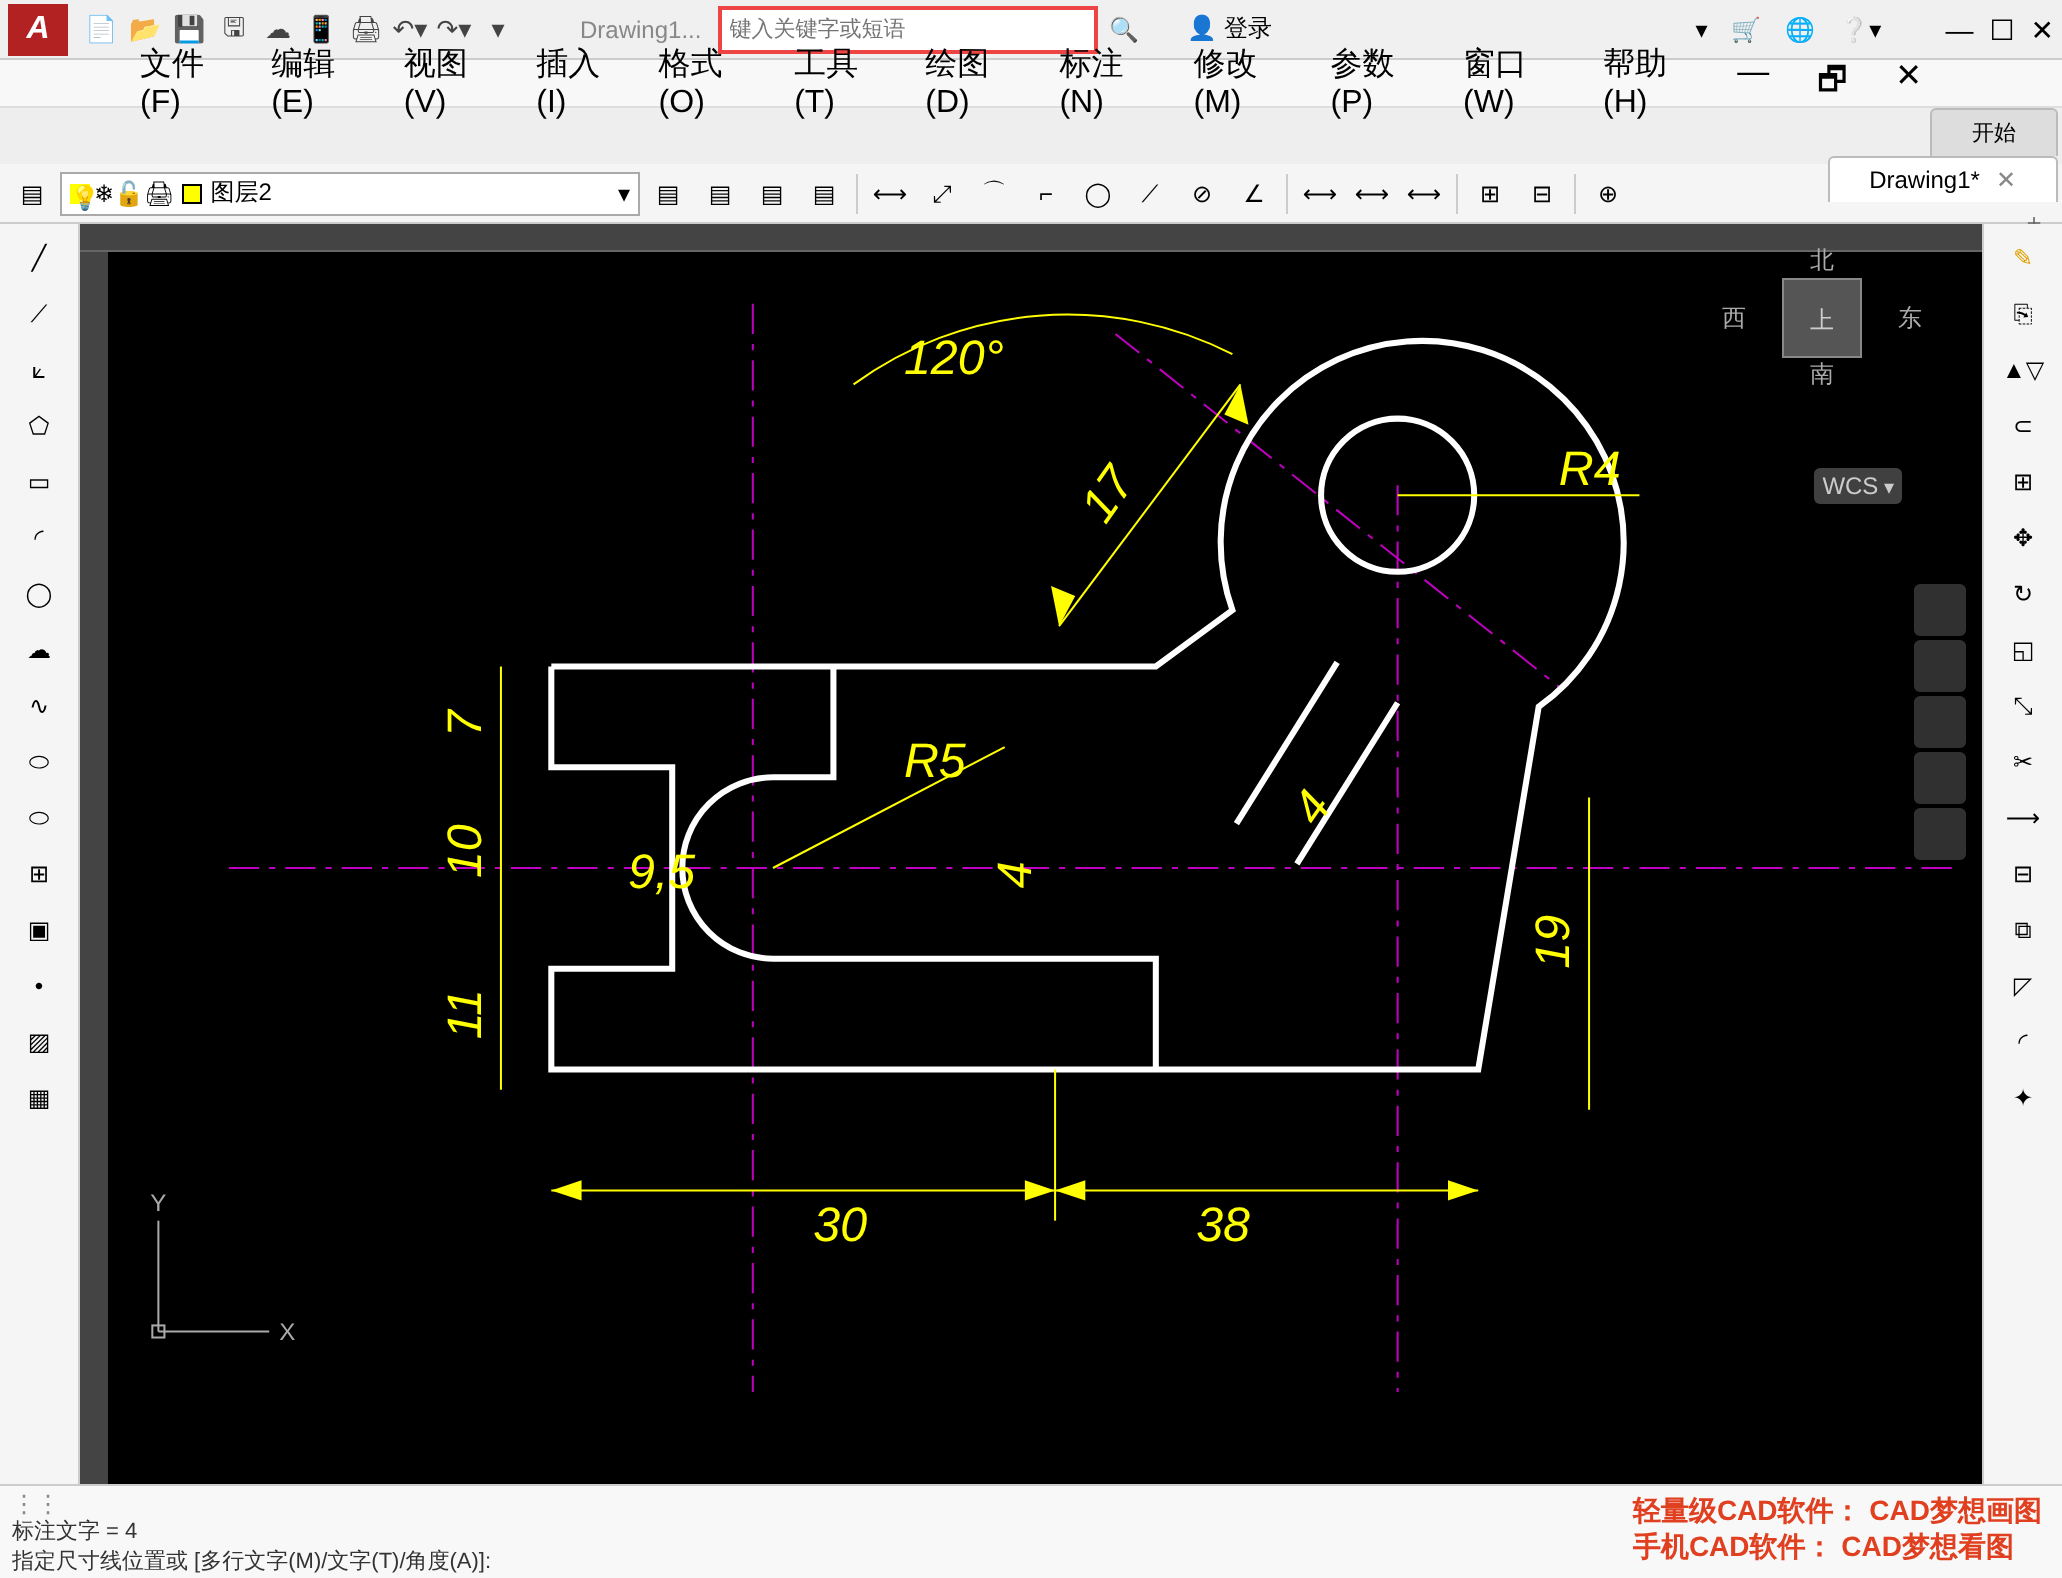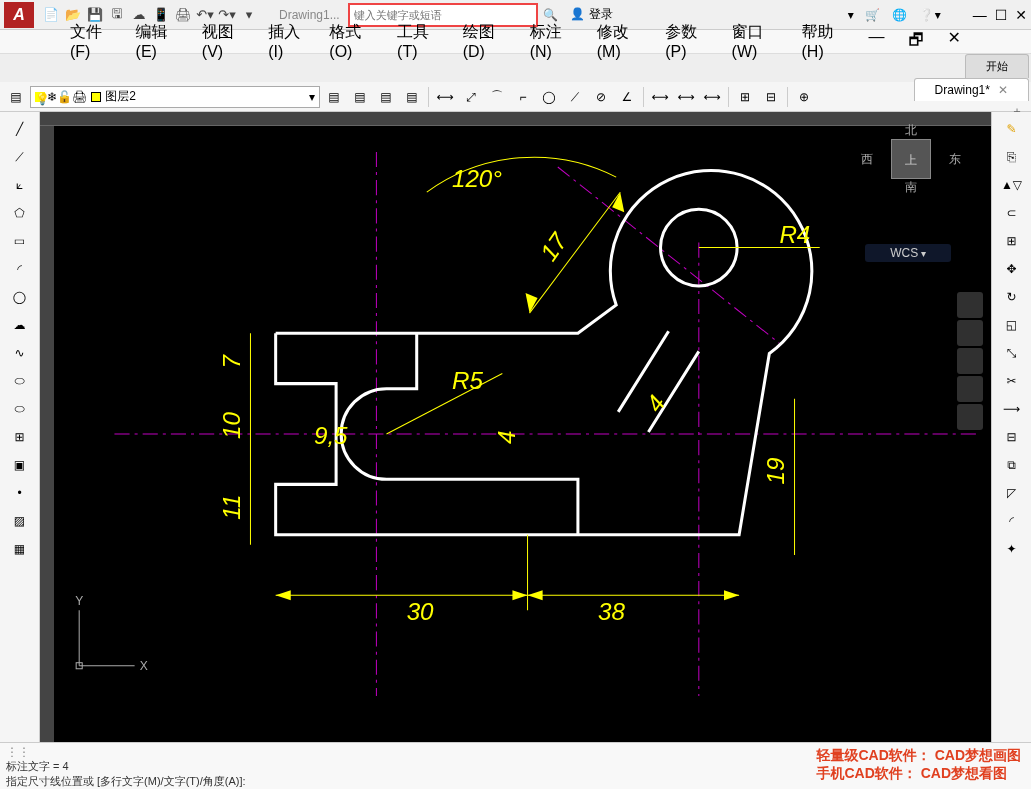--- a/index.html
+++ b/index.html
@@ -1,21 +1,21 @@
 <!DOCTYPE html>
 <html><head>
 <meta charset="utf-8">
 <style>
 * { margin: 0; padding: 0; box-sizing: border-box; font-family: "Microsoft YaHei", sans-serif; font-size: 12px; }
 body { width: 1031px; height: 789px; background: #f5f5f5; overflow: hidden; }
 .titlebar { height: 30px; background: #f0f0f0; display: flex; align-items: center; padding: 0 4px; border-bottom: 1px solid #ccc; }
 .logo { width: 30px; height: 26px; background: #b22222; color: #fff; font-weight: bold; font-size: 16px; display: flex; align-items: center; justify-content: center; font-style: italic; }
 .titlebar-icons { display: flex; gap: 4px; margin-left: 8px; align-items: center; }
 .titlebar-icons span { width: 18px; height: 18px; display: inline-flex; align-items: center; justify-content: center; cursor: pointer; font-size: 13px; color: #444; }
-.title-text { margin-left: 21px; color: #888; font-size: 12px; }
+.title-text { margin-left: 32px; color: #888; font-size: 12px; }
 .search-box { margin-left: 8px; border: 2px solid #ef4444; padding: 4px 4px; width: 190px; background: #fff; color: #999; font-size: 11px; }
 .titlebar-right { margin-left: auto; display: flex; gap: 12px; align-items: center; }
 .win-controls { display: flex; gap: 8px; margin-left: 20px; }
 .win-controls span { font-size: 14px; cursor: pointer; }
 .menubar { height: 24px; background: #f8f8f8; display: flex; align-items: center; padding: 0 60px; gap: 2px; border-bottom: 1px solid #ddd; }
 .menubar span { padding: 2px 10px; cursor: pointer; font-size: 16px; }
 .menubar-right { margin-left: auto; display: flex; gap: 4px; }
 .tabs { height: 28px; background: #eee; display: flex; align-items: flex-end; padding-left: 28px; flex-direction: column; }
 .tab { padding: 4px 20px; background: #ddd; border: 1px solid #bbb; border-bottom: none; margin-right: 2px; cursor: pointer; font-size: 11px; border-radius: 3px 3px 0 0; }
 .tab.active { background: #fff; }
@@ -30,21 +30,21 @@
 .left-toolbar { width: 40px; background: #f5f5f5; border-right: 1px solid #ccc; display: flex; flex-direction: column; align-items: center; padding: 4px 0; gap: 2px; }
 .left-toolbar .tb-icon { width: 30px; height: 26px; }
 .right-toolbar { width: 40px; background: #f5f5f5; border-left: 1px solid #ccc; display: flex; flex-direction: column; align-items: center; padding: 4px 0; gap: 2px; }
 .right-toolbar .tb-icon { width: 30px; height: 26px; }
 .canvas-wrap { flex: 1; background: #000; position: relative; overflow: hidden; }
 .canvas-ruler-h { height: 14px; background: #444; border-bottom: 1px solid #666; }
 .canvas-ruler-v { width: 14px; background: #444; position: absolute; left: 0; top: 14px; bottom: 0; }
 .drawing { position: absolute; left: 14px; top: 14px; right: 0; bottom: 0; }
 .viewcube { position: absolute; right: 30px; top: 10px; width: 100px; height: 100px; color: #aaa; text-align: center; }
 .viewcube .face { width: 40px; height: 40px; background: #555; border: 1px solid #888; margin: 0 auto; line-height: 40px; color: #ccc; }
-.wcs-badge { position: absolute; right: 40px; top: 132px; background: #0f172a; color: #ccc; padding: 2px 25px; border-radius: 3px; font-size: 10px; }
+.wcs-badge { position: absolute; right: 40px; top: 122px; background: #404040; color: #ccc; padding: 2px 4px; border-radius: 3px; font-size: 10px; }
 .nav-column { position: absolute; right: 4px; top: 180px; width: 30px; }
 .nav-column div { width: 26px; height: 26px; background: rgba(80,80,80,0.6); margin-bottom: 2px; border-radius: 3px; }
 .command-area { height: 54px; background: #f8f8f8; border-top: 1px solid #ccc; padding: 2px 6px; position: relative; }
 .cmd-history { font-size: 11px; color: #333; line-height: 15px; }
 .watermark { position: absolute; right: 10px; top: 4px; text-align: left; }
 .watermark div { color: #e04020; font-size: 14px; font-weight: bold; }
 svg.drawing-svg { width: 100%; height: 100%; }
 .dim-text { fill: #ffff00; font-size: 24px; font-style: italic; font-family: Arial; }
 .dim-line { stroke: #ffff00; stroke-width: 1; fill: none; }
 .part-line { stroke: #fff; stroke-width: 3; fill: none; }
@@ -63,21 +63,21 @@
     <span>☁</span>
     <span>📱</span>
     <span>🖨</span>
     <span>↶▾</span>
     <span>↷▾</span>
     <span>▾</span>
   </div>
   <span class="title-text">Drawing1...</span>
   <input class="search-box" placeholder="键入关键字或短语" style="">
   <span style="margin-left:6px">🔍</span>
-  <span style="margin-left:12px">👤 <span>登录</span></span>
+  <span style="margin-left:24px">👤 <span>登录</span></span>
   <div class="titlebar-right">
     <span>▾</span>
     <span>🛒</span>
     <span>🌐</span>
     <span>❔▾</span>
     <div class="win-controls">
       <span>—</span>
       <span>☐</span>
       <span>✕</span>
     </div>

